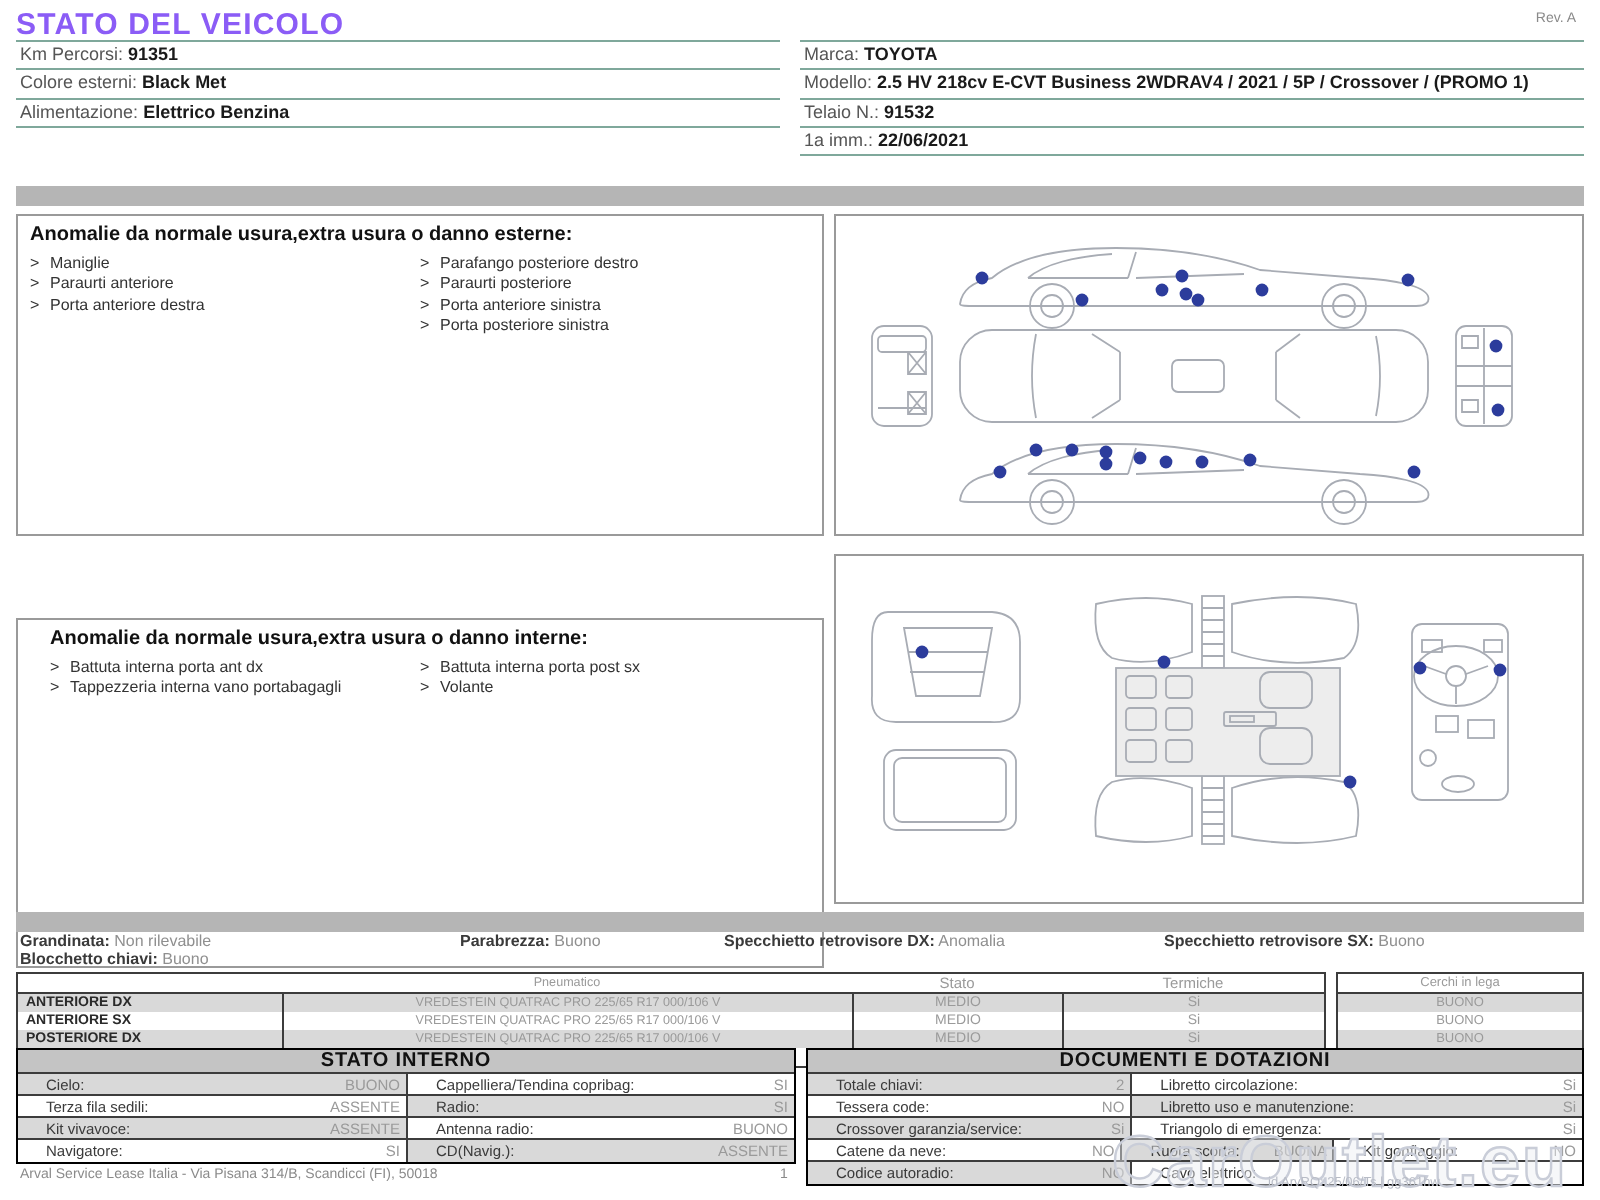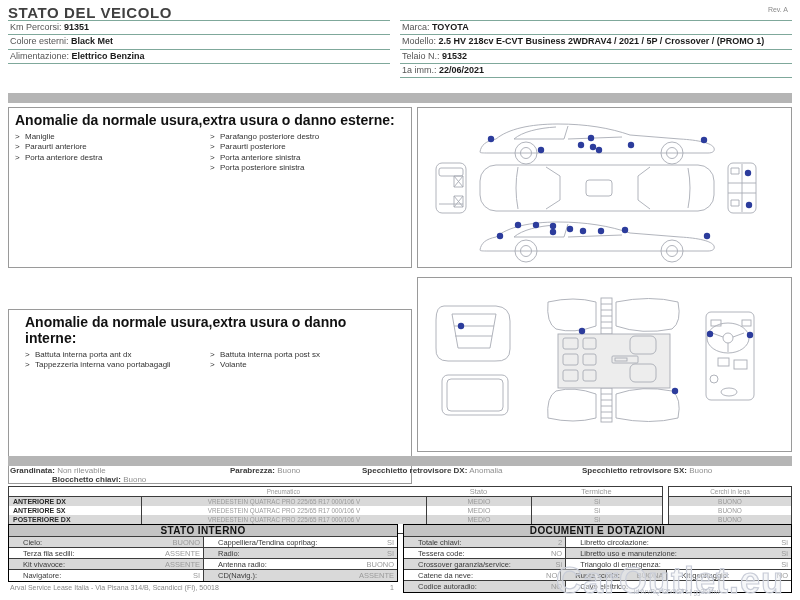--- a/index.html
+++ b/index.html
@@ -1,37 +1,37 @@
 <!DOCTYPE html>
 <html><head>
 <meta charset="utf-8">
 <style>
   * { margin:0; padding:0; box-sizing:border-box; }
   body { background:#e8e8e8; font-family:"Liberation Sans", sans-serif; }
   .page { position:relative; width:800px; height:600px; background:#ffffff; overflow:hidden; }
 
-  .title { position:absolute; left:8px; top:4px; font-size:15px; font-weight:bold; letter-spacing:0.6px; color:#404040; }
+  .title { position:absolute; left:8px; top:4px; font-size:15px; font-weight:bold; letter-spacing:0.6px; color:#8b5cf6; }
   .rev { position:absolute; right:12px; top:6px; font-size:7px; color:#8a8a8a; }
 
   .fields { position:absolute; top:20px; }
   .fields.left { left:8px;  width:382px; }
   .fields.right{ left:400px; width:392px; }
   .frow { border-bottom:1px solid #7fa89b; padding:1px 2px 2px 2px; font-size:9px; color:#555; line-height:1.15; min-height:11px; }
   .frow:first-child { border-top:1px solid #7fa89b; }
   .frow b { color:#1a1a1a; }
 
   .grayband { position:absolute; left:8px; width:784px; height:10px; background:#b5b5b5; }
   .band1 { top:93px; } .band2 { top:456px; }
 
   .panel { position:absolute; border:1px solid #9a9a9a; background:#fff; }
   .ext-left { left:8px;  top:107px; width:404px; height:161px; padding:4px 6px; }
   .ext-right{ left:417px; top:107px; width:375px; height:161px; }
   .int-left { left:8px;  top:277px; width:404px; height:175px; padding:4px 16px;margin-top:32px; }
   .int-right{ left:417px; top:277px; width:375px; height:175px; }
-  .panel h3 { font-size:14px; font-weight:bold; color:#111; margin-bottom:4px; }
+  .panel h3 { font-size:10px; font-weight:bold; color:#111; margin-bottom:4px; }
   .cols { display:flex; }
   .col { width:50%; }
   .aitem { font-size:8px; color:#333; line-height:1.3; padding-left:10px; position:relative; }
   .aitem::before { content:">"; position:absolute; left:0; color:#333; }
 
   .summary { position:absolute; font-size:8px; color:#8f8f8f; }
   .summary b { color:#3a3a3a; }
 
   
   .ttable { position:absolute; top:486px; border:1px solid #3c3c3c; font-size:7px; }
@@ -223,21 +223,21 @@
           <circle cx="257" cy="113" r="3.2" fill="#2c3c9c"></circle>
           <circle cx="292" cy="56" r="3.2" fill="#2c3c9c"></circle>
           <circle cx="332" cy="57" r="3.2" fill="#2c3c9c"></circle>
         </g>
     </svg>
   </div>
 
   <div class="grayband band2"></div>
 
   <div class="summary" style="left:10px; top:466px;"><b>Grandinata:</b> <span>Non rilevabile</span></div>
-  <div class="summary" style="left:10px; top:475px;margin-left:42px;"><b>Blocchetto chiavi:</b> <span>Buono</span></div>
+  <div class="summary" style="left:10px; top:475px;"><b>Blocchetto chiavi:</b> <span>Buono</span></div>
   <div class="summary" style="left:230px; top:466px;"><b>Parabrezza:</b> <span>Buono</span></div>
   <div class="summary" style="left:362px; top:466px;"><b>Specchietto retrovisore DX:</b> <span>Anomalia</span></div>
   <div class="summary" style="left:582px; top:466px;"><b>Specchietto retrovisore SX:</b> <span>Buono</span></div>
 
   <div class="ttable t-main">
     <div class="trow head">
       <div class="tc pos"></div>
       <div class="tc tire">Pneumatico</div>
       <div class="tc stato">Stato</div>
       <div class="tc term">Termiche</div>

